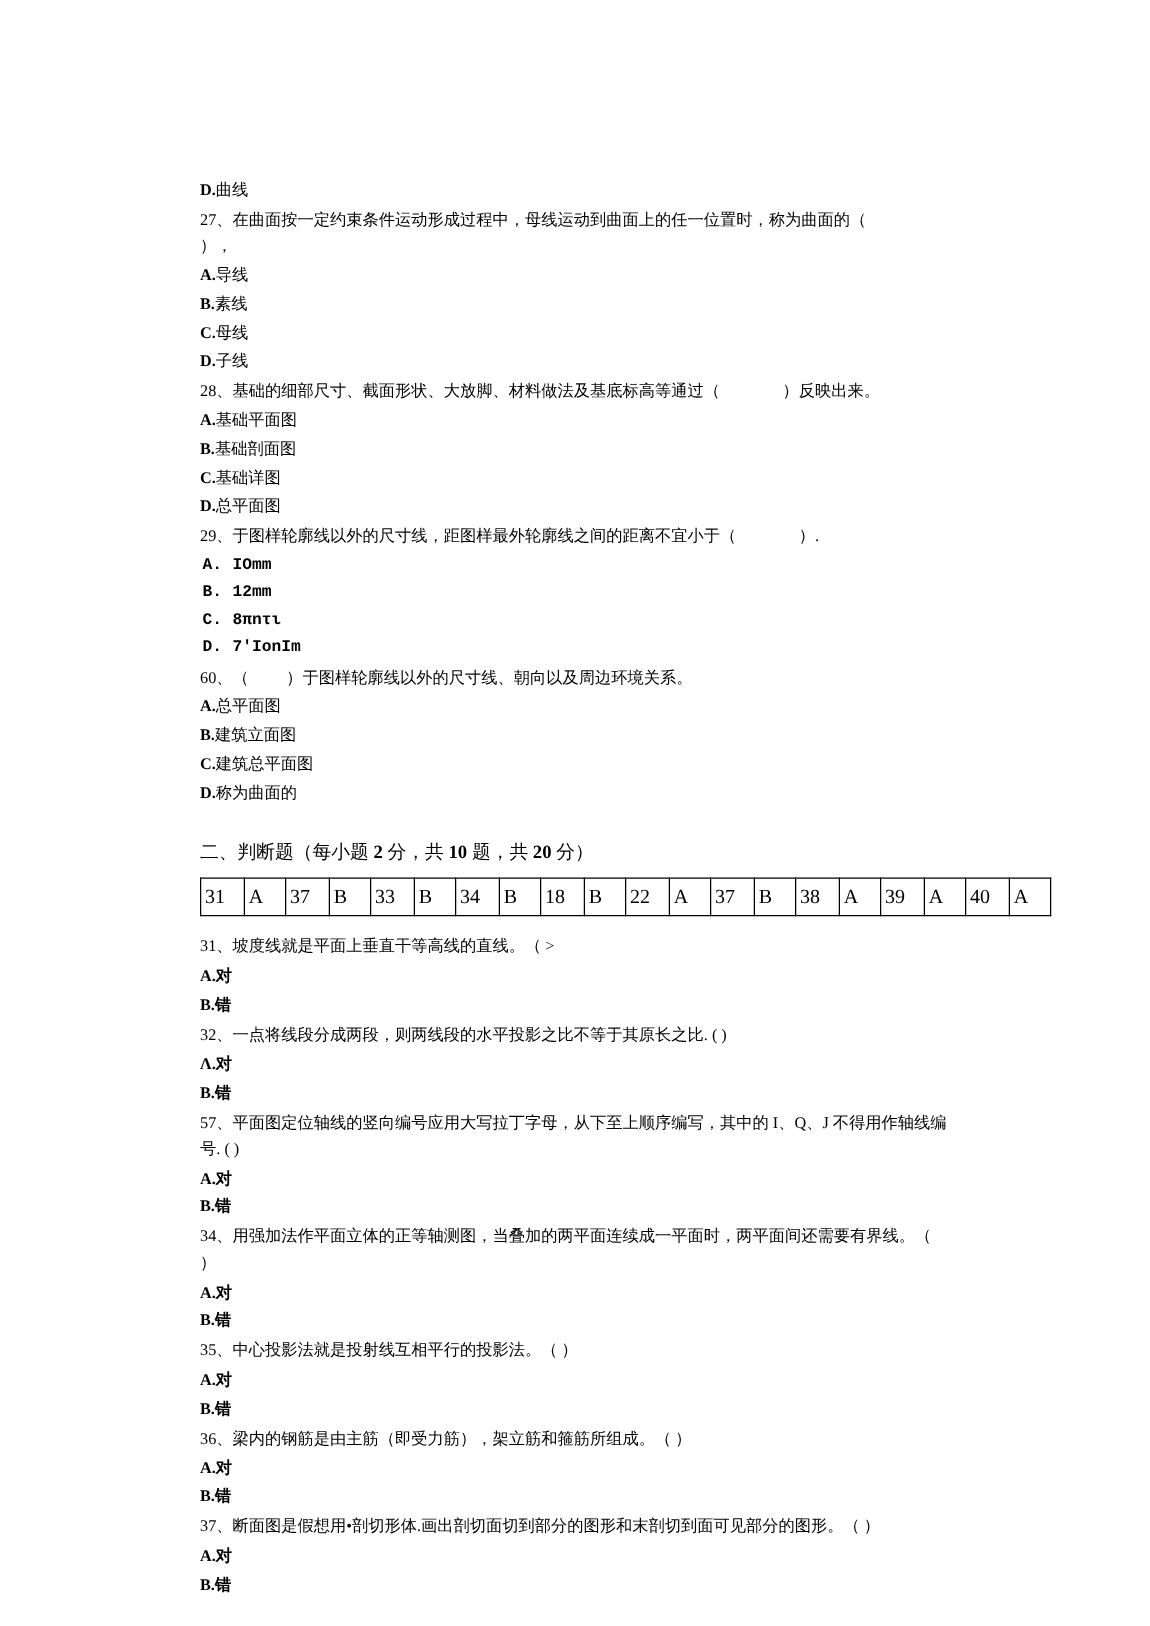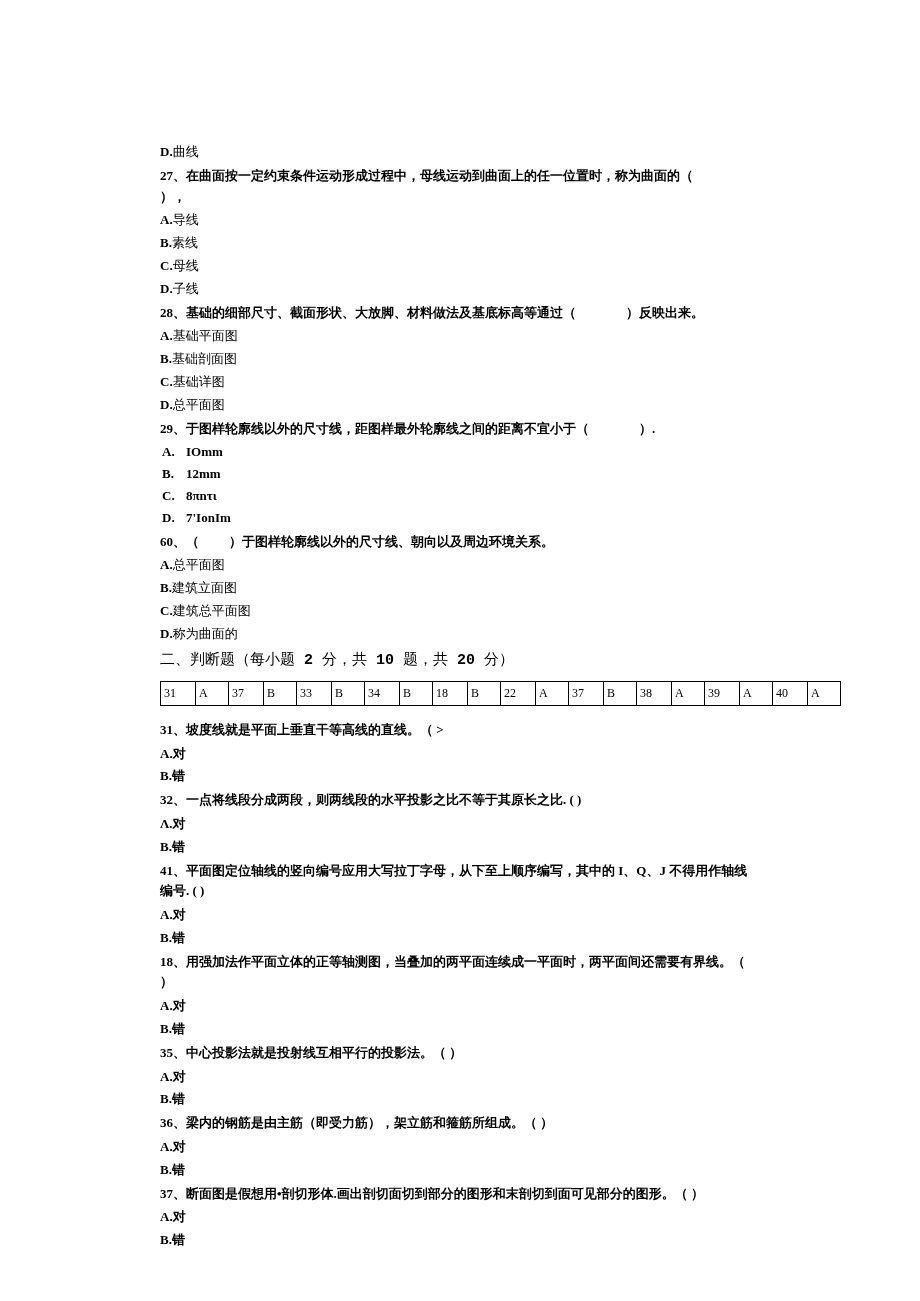--- a/index.html
+++ b/index.html
@@ -8,56 +8,55 @@
       line-height: 1.6;
       color: #000;
       background: #fff;
       width: 920px;
       margin: 0;
       padding: 140px 160px 0 160px;
       box-sizing: border-box;
     }
     .q-stem {
       margin: 3px 0;
-      font-weight: bold;
     }
     .opt {
       margin: 2px 0;
     }
     .opt-let {
       font-weight: bold;
     }
     .sub-opt {
       margin: 1px 0;
       padding-left: 2px;
+      font-family: Liberation Mono, monospace;
     }
     .sub-let {
       font-weight: bold;
       display: inline-block;
       width: 24px;
     }
     .section-title {
       font-size: 15px;
-      margin: 4px 0 8px 0;
-      font-family: Liberation Mono, monospace;
+      margin: 25px 0 8px 0;
     }
     .bold {
       font-weight: bold;
     }
     table.answers {
       border-collapse: collapse;
       margin: 6px 0 14px 0;
       width: 600px;
       table-layout: fixed;
     }
     table.answers td {
       border: 1px solid #000;
       padding: 2px 3px;
       text-align: left;
-      font-size: 12px;
+      font-size: 16px;
       height: 18px;
       overflow: hidden;
     }
     table.answers td.num {
       width: 28px;
     }
     table.answers td.ans {
       width: 26px;
     }
     .blank {
@@ -136,25 +135,25 @@
   </table>
 
 <div class="q-stem">31、坡度线就是平面上垂直干等高线的直线。（ &gt;</div>
 <div class="opt"><span class="opt-let">A.对</span></div>
 <div class="opt"><span class="opt-let">B.错</span></div>
 
 <div class="q-stem">32、一点将线段分成两段，则两线段的水平投影之比不等于其原长之比. (  )</div>
 <div class="opt"><span class="opt-let">Λ.对</span></div>
 <div class="opt"><span class="opt-let">B.错</span></div>
 
-<div class="q-stem">41、平面图定位轴线的竖向编号应用大写拉丁字母，从下至上顺序编写，其中的 I、Q、J 不得用作轴线编号. (  )</div>
+<div class="q-stem">57、平面图定位轴线的竖向编号应用大写拉丁字母，从下至上顺序编写，其中的 I、Q、J 不得用作轴线编号. (  )</div>
 <div class="opt"><span class="opt-let">A.对</span></div>
 <div class="opt"><span class="opt-let">B.错</span></div>
 
-<div class="q-stem">18、用强加法作平面立体的正等轴测图，当叠加的两平面连续成一平面时，两平面间还需要有界线。（ ）</div>
+<div class="q-stem">34、用强加法作平面立体的正等轴测图，当叠加的两平面连续成一平面时，两平面间还需要有界线。（ ）</div>
 <div class="opt"><span class="opt-let">A.对</span></div>
 <div class="opt"><span class="opt-let">B.错</span></div>
 
 <div class="q-stem">35、中心投影法就是投射线互相平行的投影法。（ ）</div>
 <div class="opt"><span class="opt-let">A.对</span></div>
 <div class="opt"><span class="opt-let">B.错</span></div>
 
 <div class="q-stem">36、梁内的钢筋是由主筋（即受力筋），架立筋和箍筋所组成。（ ）</div>
 <div class="opt"><span class="opt-let">A.对</span></div>
 <div class="opt"><span class="opt-let">B.错</span></div>

